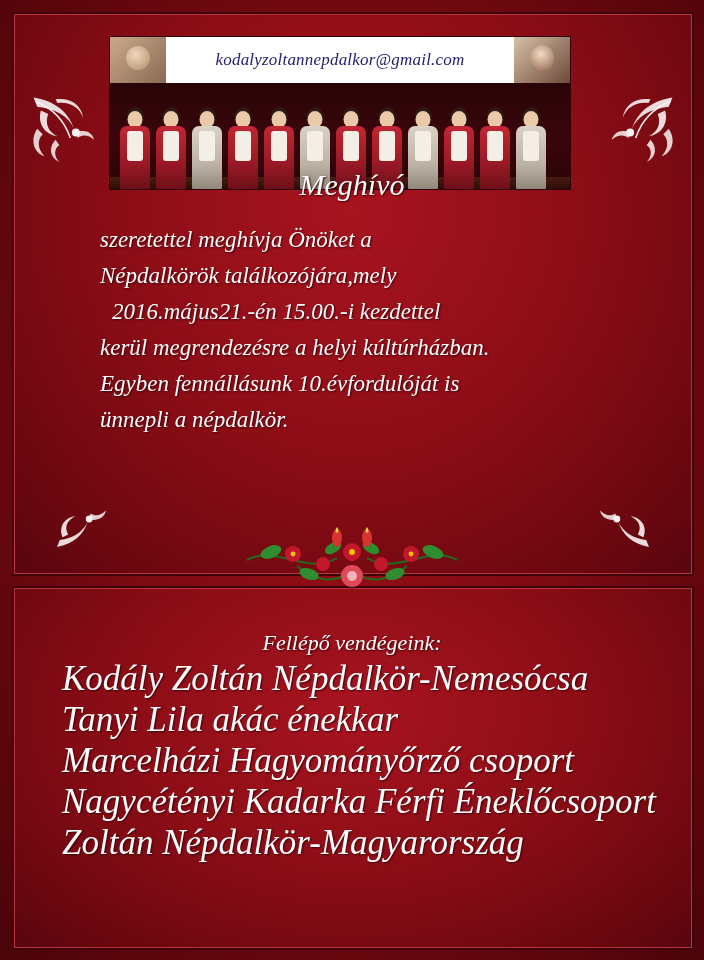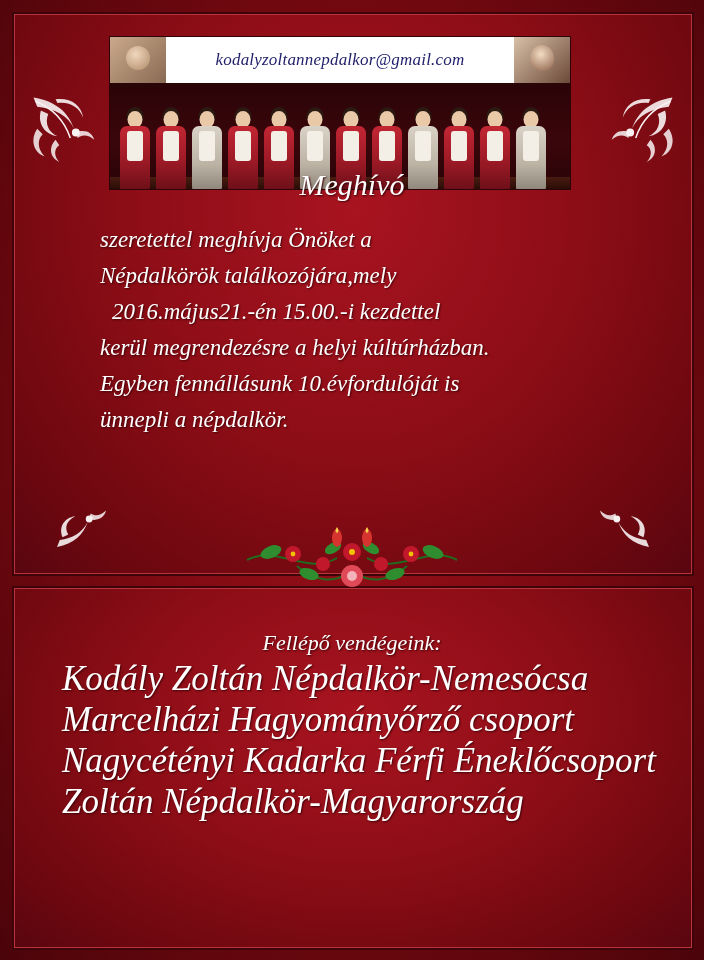--- a/index.html
+++ b/index.html
@@ -407,18 +407,19 @@
         <path d="M130 3 q3 4 0 6 q-3 -2 0 -6"></path>
       </g>
     </svg>
   </div>
 
   <div class="panel panel-bottom"></div>
 
   <div class="guests-title">Fellépő vendégeink:</div>
   <div class="guests-list">
     <div>Kodály Zoltán Népdalkör-Nemesócsa</div>
+    <div>Tanyi Lila akác énekkar</div>
     <div>Marcelházi Hagyományőrző csoport</div>
     <div>Nagycétényi Kadarka Férfi Éneklőcsoport</div>
     <div>Zoltán Népdalkör-Magyarország</div>
   </div>
 
 </div>
 
 </body></html>

